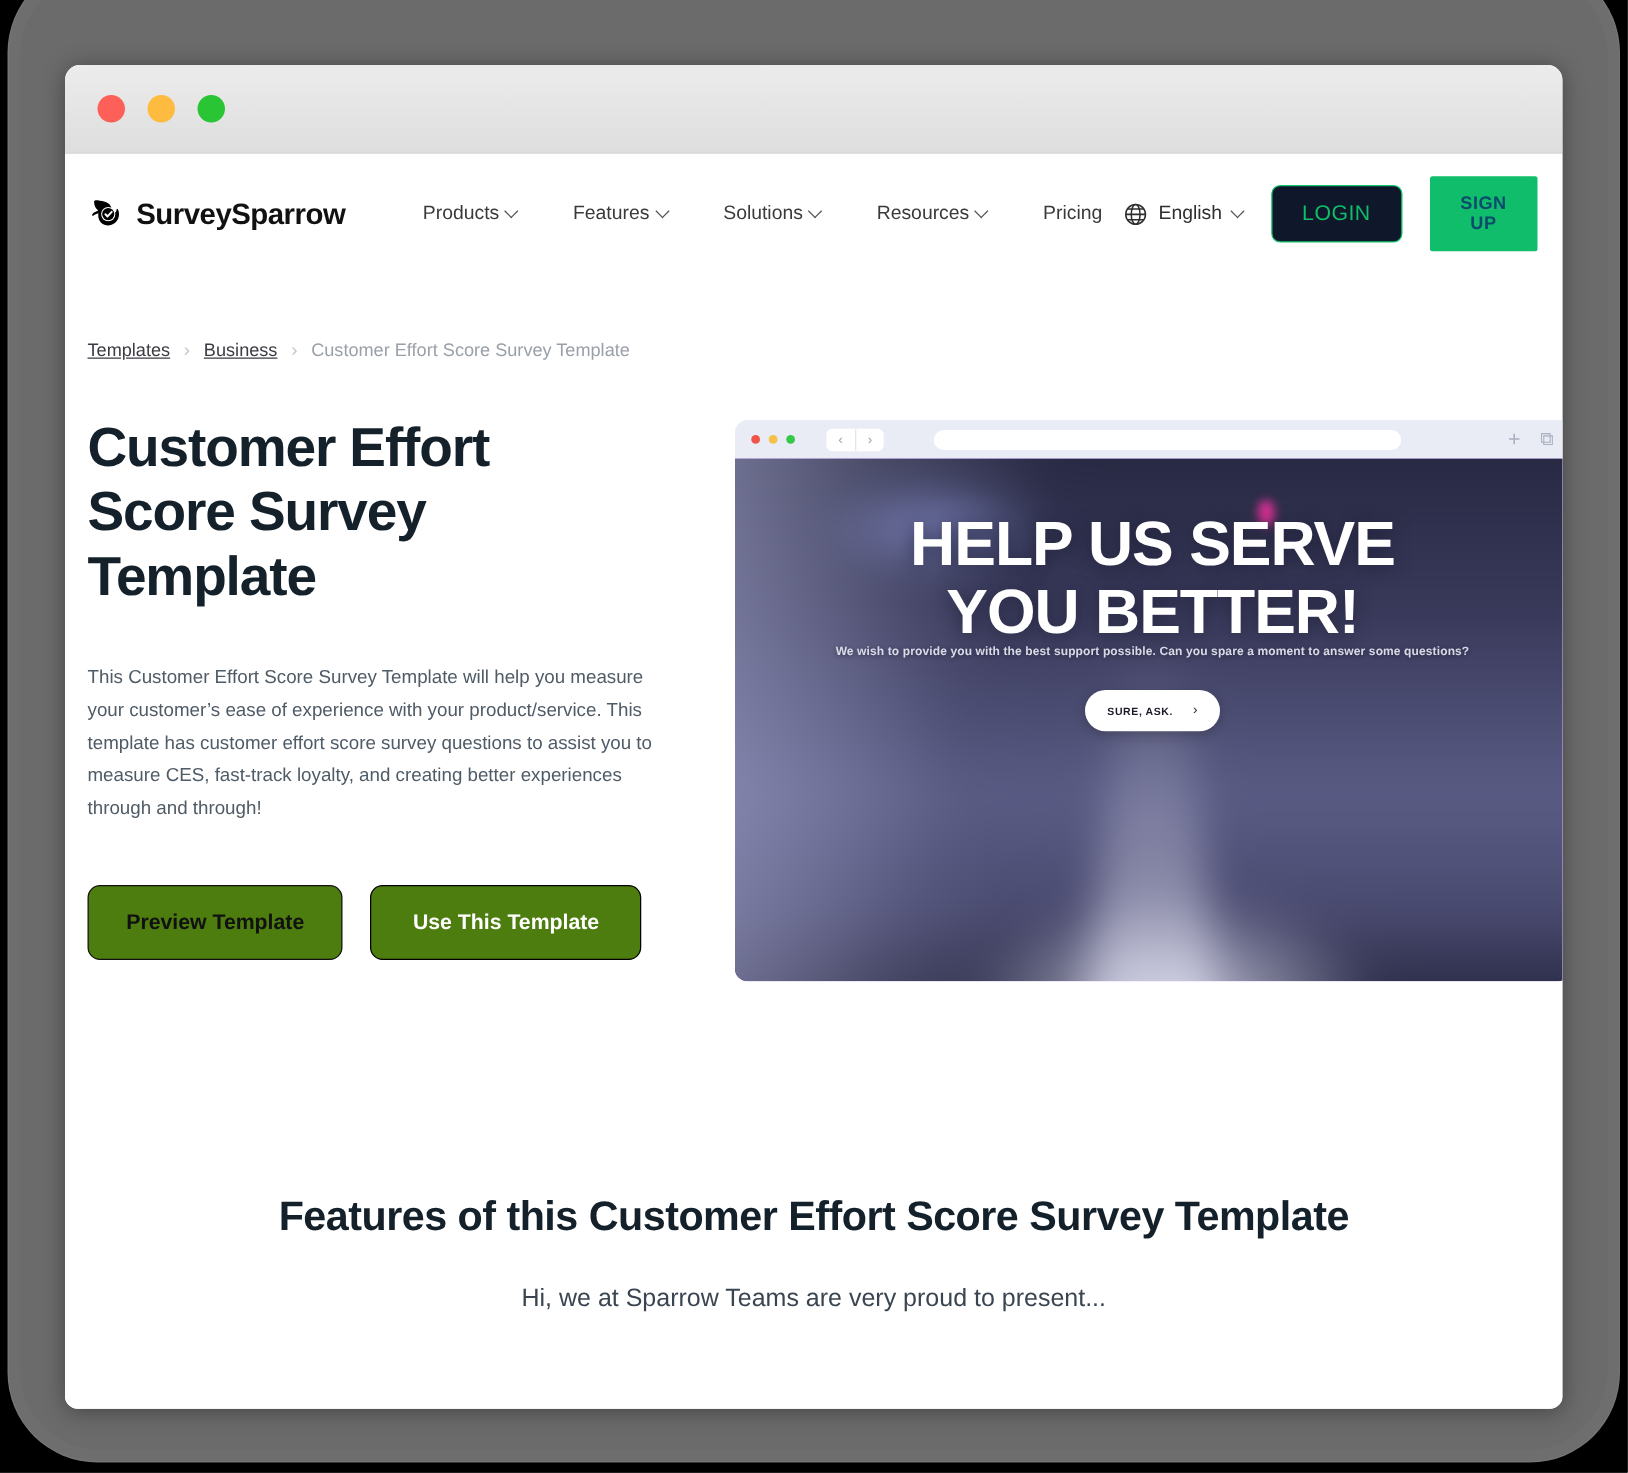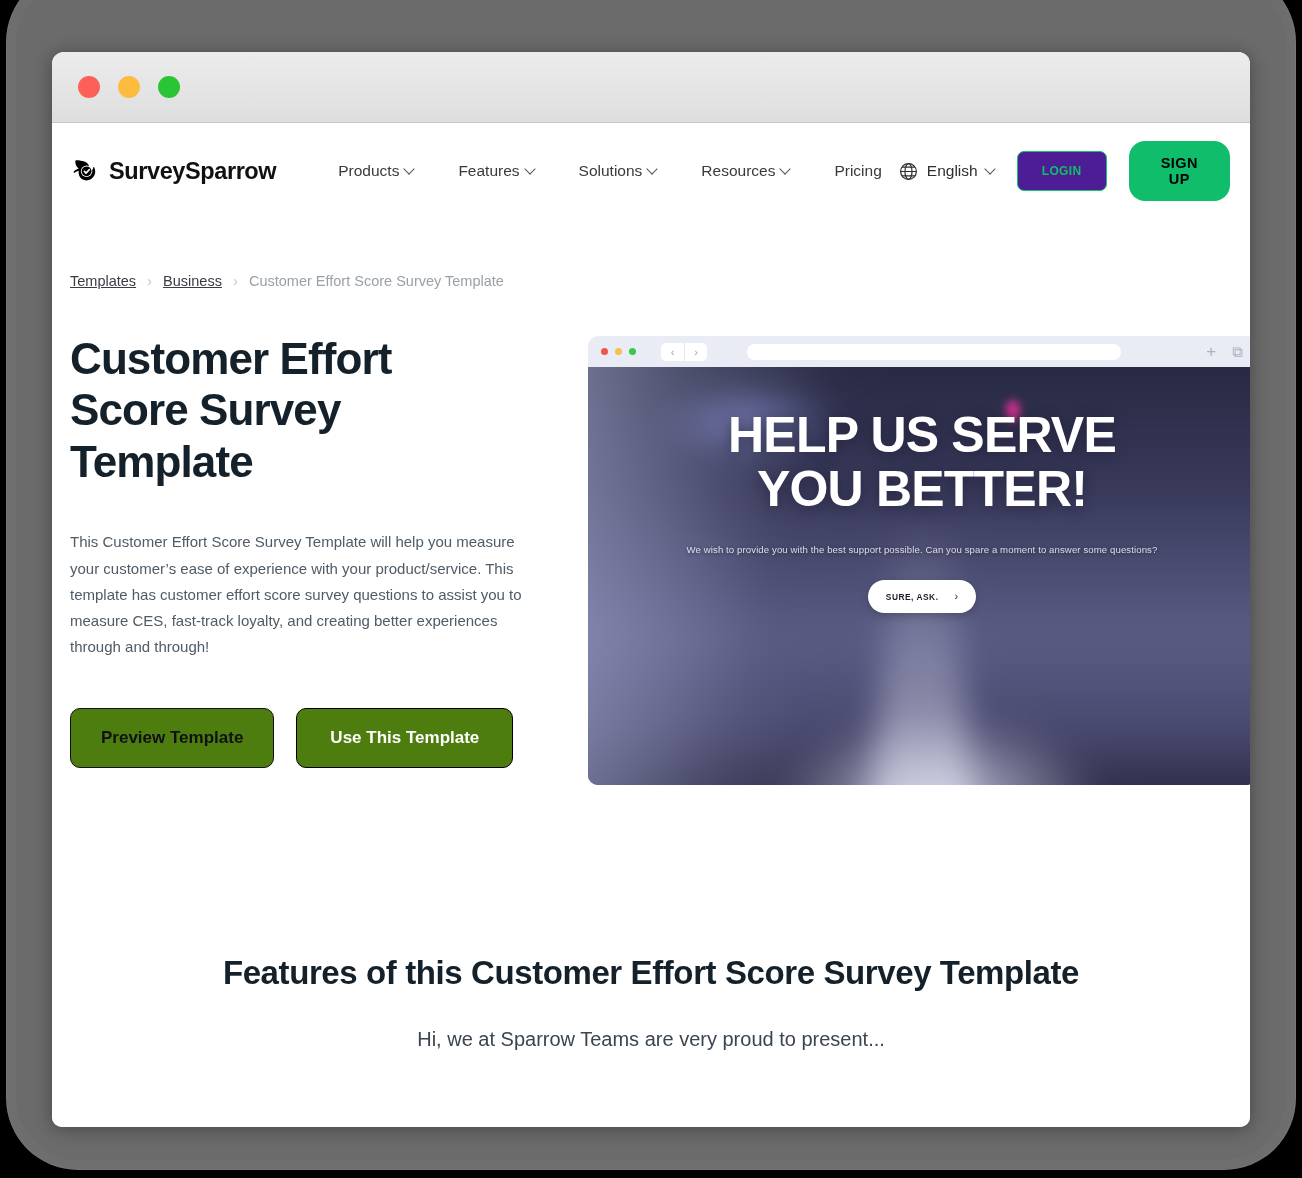--- a/index.html
+++ b/index.html
@@ -117,34 +117,34 @@
     align-items: center;
     gap: 22px;
   }
   #lang-selector {
     display: flex; align-items: center; gap: 8px;
     font-size: 15.5px; color: #2f2f2f; cursor: pointer;
   }
   #btn-login {
     border: 1.6px solid #14c56e;
     color: #11bd68;
-    background: #4c1d95;
+    background: #0f172a;
     border-radius: 7px;
-    font-size: 12px;
-    font-weight: 700;
+    font-size: 17px;
+    font-weight: 400;
     letter-spacing: .4px;
     padding: 12px 24px;
     cursor: pointer;
     font-family: inherit;
   }
   #btn-signup {
     border: none;
-    color: #000000;
+    color: #0c4a6e;
     background: #0fbd6b;
-    border-radius: 16px;
+    border-radius: 2px;
     font-size: 14.5px;
     font-weight: 700;
     letter-spacing: .4px;
     padding: 14px 22px;
     cursor: pointer;
     font-family: inherit;
   }
 
   
   #breadcrumb {
@@ -331,24 +331,23 @@
   #survey-heading {
     color: #fff;
     font-size: 50px;
     line-height: 1.07;
     font-weight: 800;
     letter-spacing: -0.8px;
     text-shadow: 0 2px 14px rgba(20,20,40,.55);
     max-width: 420px;
   }
   #survey-sub {
-    margin-top: 28px;
     color: #e6e6f2;
     font-size: 9.6px;
-    font-weight: 400;
+    font-weight: 700;
     letter-spacing: .1px;
     opacity: .92;
     text-shadow: 0 1px 4px rgba(20,20,40,.6);
   }
   #survey-cta {
     margin-top: 25px;
     background: #fff;
     border: none;
     border-radius: 30px;
     padding: 11px 18px;

